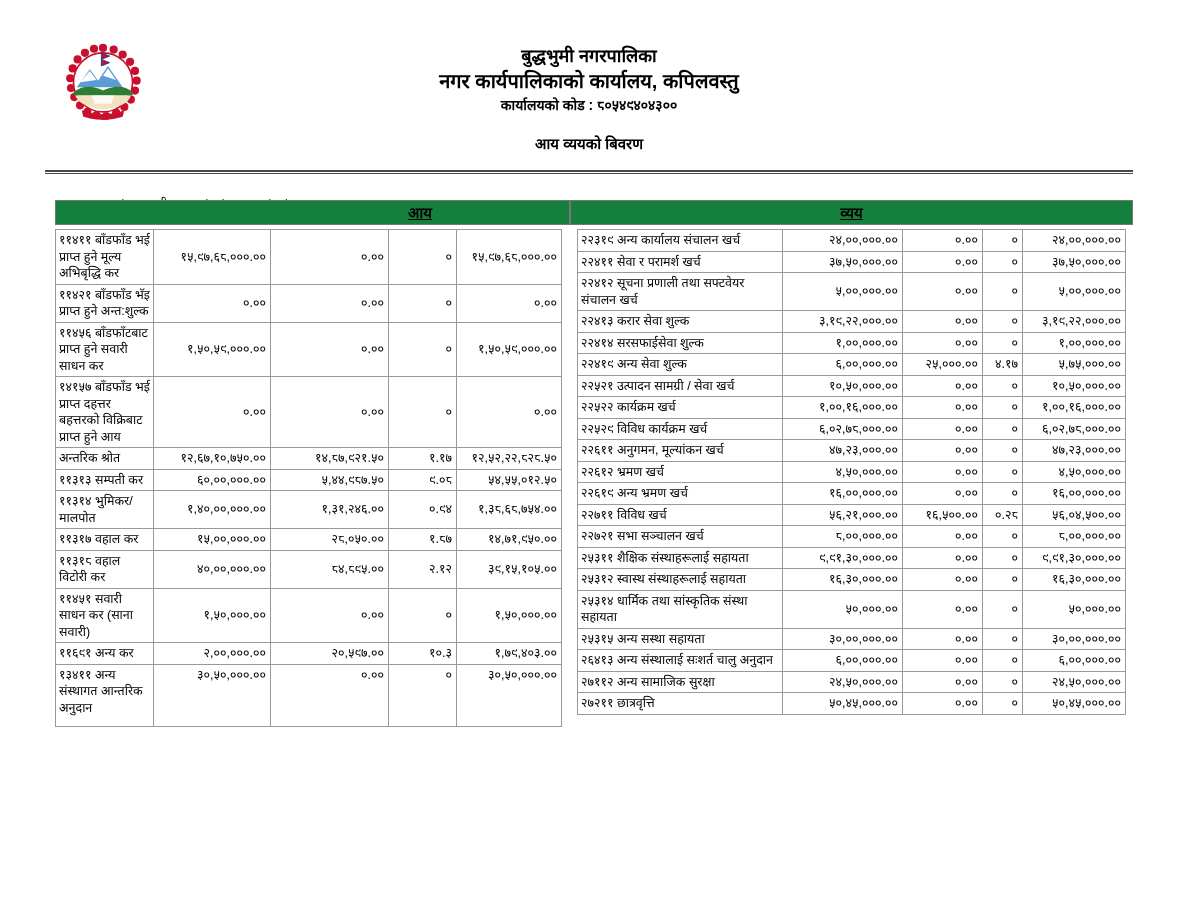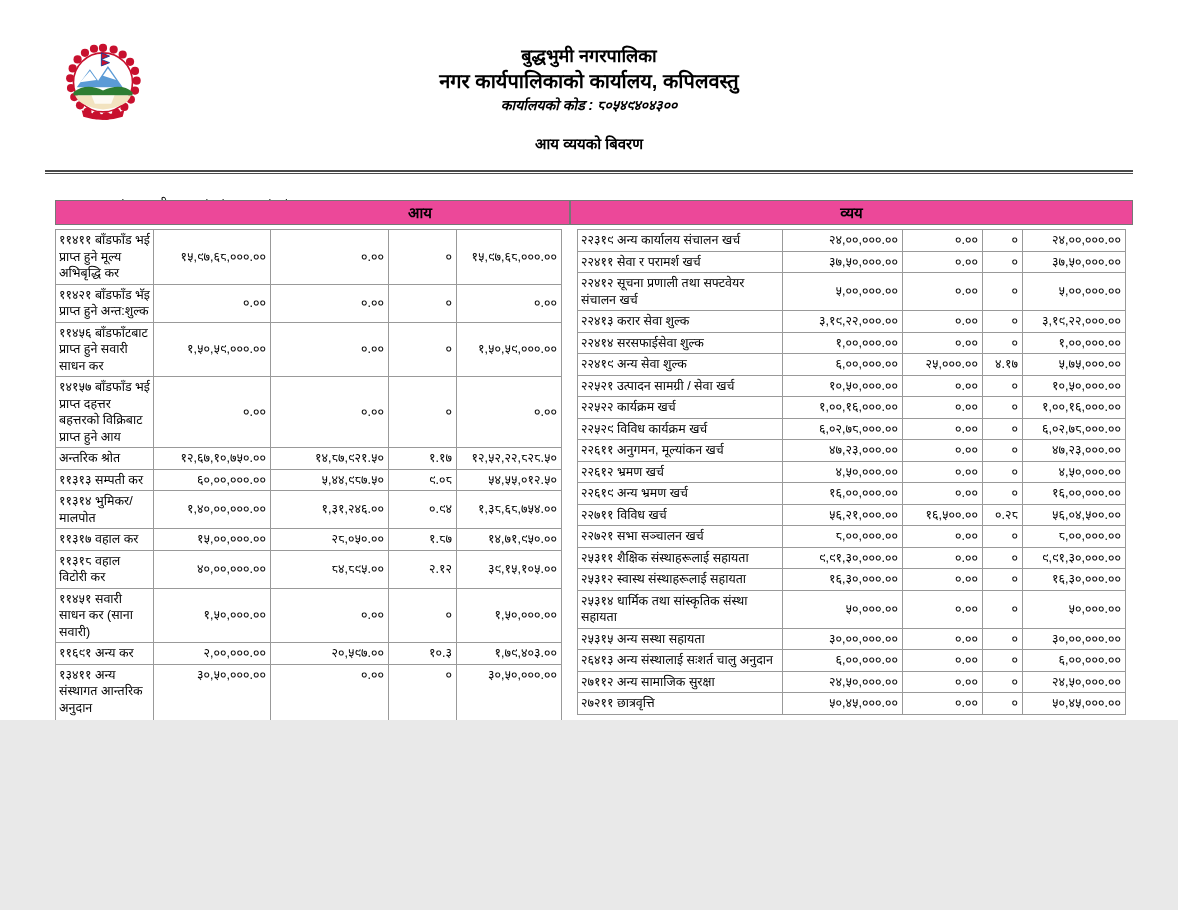--- a/index.html
+++ b/index.html
@@ -1,36 +1,36 @@
 <!DOCTYPE html>
 <html lang="ne"><head>
 <meta charset="utf-8">
 <style>
   * { margin:0; padding:0; box-sizing:border-box; }
   html,body { background:#e9e9e9; }
   .page {
-    position:relative; width:1178px; height:720px; background:#ffffff;
+    position:relative; width:1178px; height:910px; background:#ffffff;
     font-family:"Liberation Sans","DejaVu Sans",sans-serif; color:#000;
     overflow:hidden; margin:0 auto;
   }
   .logo { position:absolute; left:62px; top:40px; width:82px; height:88px; }
   .head-lines { position:absolute; left:0; top:44px; width:100%; text-align:center; }
   .org-name   { font-size:18px; font-weight:bold; line-height:24px; }
   .office-name{ font-size:20px; font-weight:bold; line-height:27px; }
-  .office-code{ font-size:14px; font-weight:bold; line-height:20px;font-style:italic; }
+  .office-code{ font-size:14px; font-weight:bold; line-height:20px; }
   .report-title { position:absolute; top:133px; left:0; width:100%; text-align:center;
                   font-size:15px; font-weight:bold; }
   .double-rule { position:absolute; top:170px; left:45px; width:1088px; height:4px;
                  border-top:2px solid #4a4a4a; border-bottom:1px solid #4a4a4a; }
   .period-line { position:absolute; top:180px; left:57px; font-size:12.5px;margin-top:15px; }
   .tables { position:absolute; top:200px; left:55px; display:flex; align-items:flex-start; }
   .panel-income  { width:515px; }
   .panel-expense { width:563px; }
   .panel-header { height:25px; border:1px solid #777; font-weight:bold; font-size:15px;
-                  line-height:23px; background:#ec4899; }
+                  line-height:23px; background:#15803d;text-decoration:underline; }
   .income-header  { text-align:left; padding-left:352px; }
   .expense-header { text-align:center; }
   .data-table { border-collapse:collapse; margin-top:4px; table-layout:fixed;
                 border:1px solid #8b5cf6; }
   .income-table  { width:506px; }
   .expense-table { width:548px; margin-left:7px; }
   .data-table td { border:1px solid #999; font-size:12.5px; line-height:1.32;
                    padding:2px 4px; vertical-align:middle; overflow-wrap:break-word; }
   td.desc { text-align:left; padding:2px 3px; }
   td.num  { text-align:right; white-space:nowrap; }

